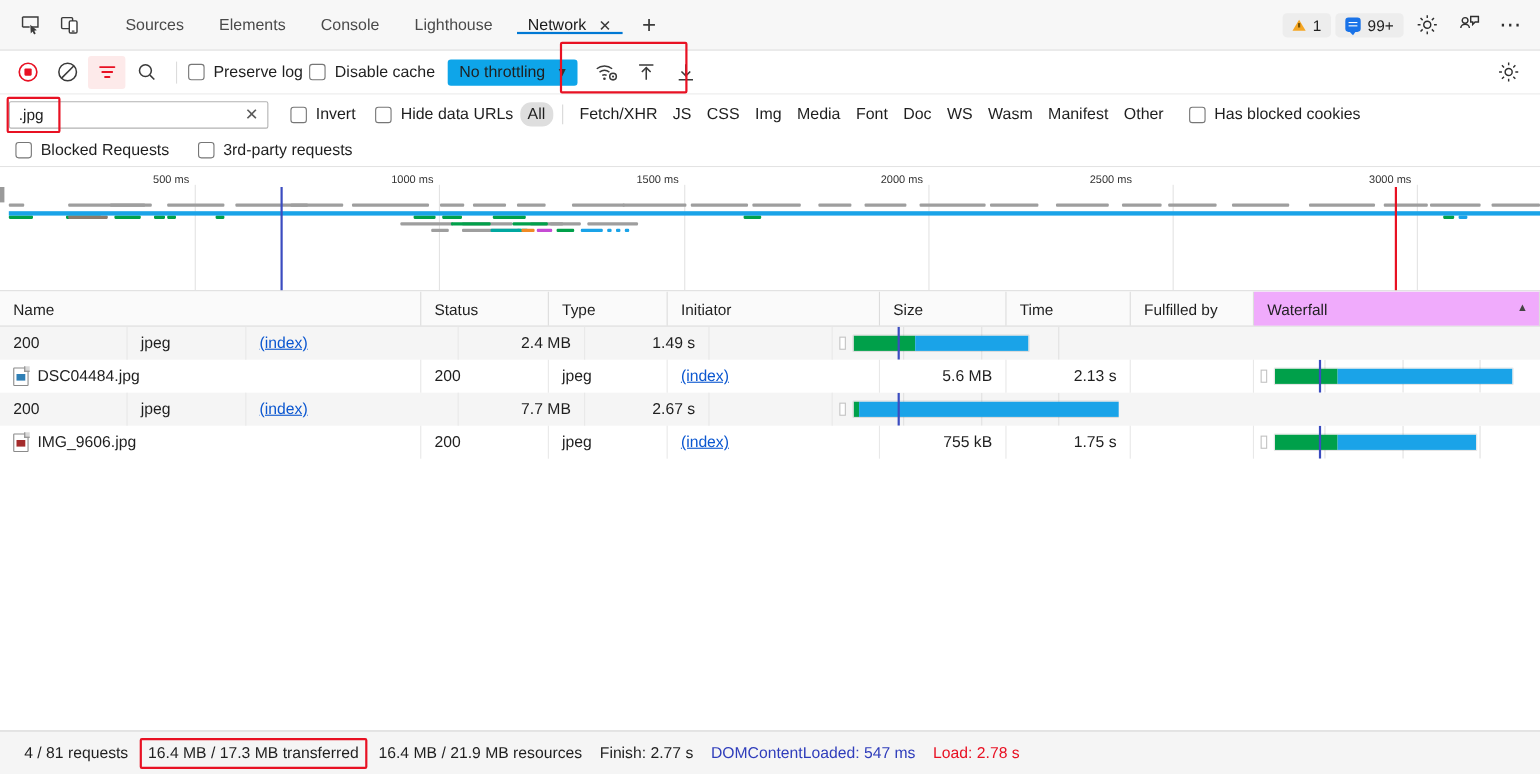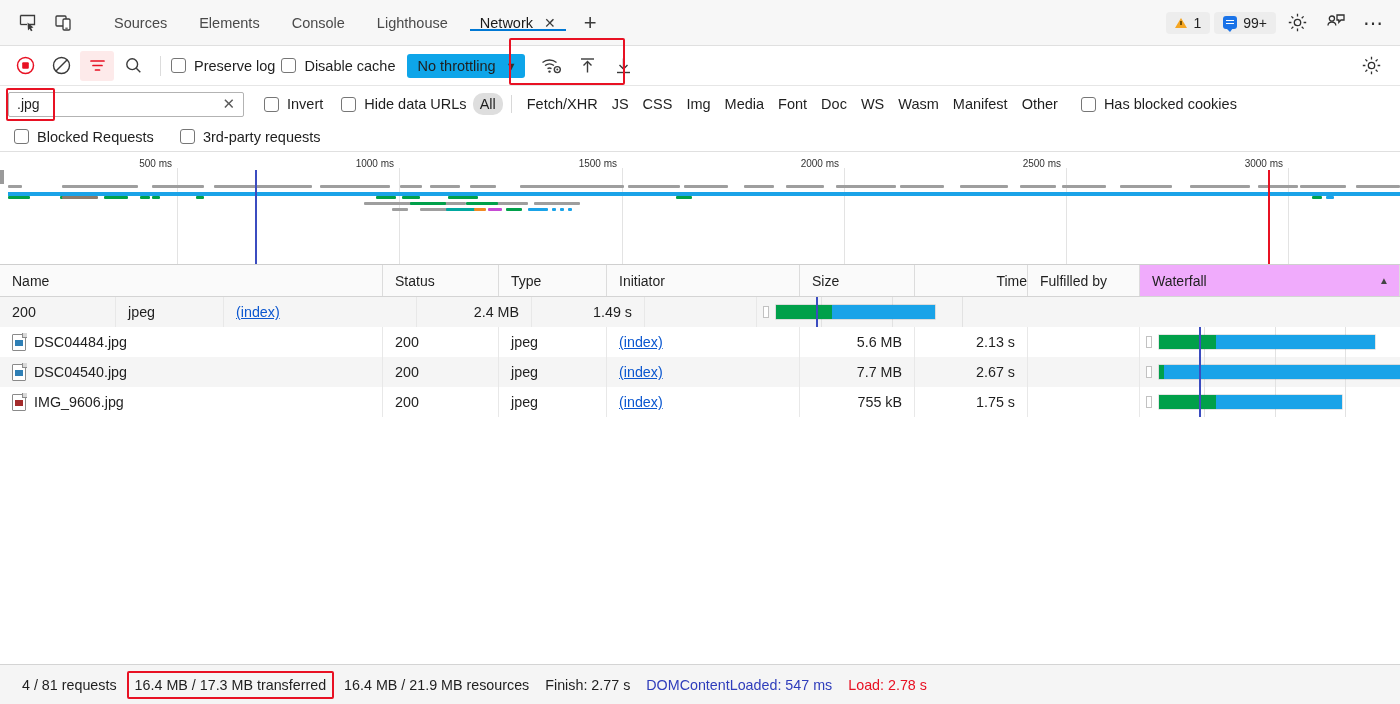--- a/index.html
+++ b/index.html
@@ -362,21 +362,21 @@
     <div class="ov-ticks" id="ov-ticks">
         <div class="ov-tickline" style="left: 177px;"></div>
         <div class="ov-ticklabel" style="left: 177px;">500 ms</div>
         <div class="ov-tickline" style="left: 399px;"></div>
         <div class="ov-ticklabel" style="left: 399px;">1000 ms</div>
         <div class="ov-tickline" style="left: 622px;"></div>
         <div class="ov-ticklabel" style="left: 622px;">1500 ms</div>
         <div class="ov-tickline" style="left: 844px;"></div>
         <div class="ov-ticklabel" style="left: 844px;">2000 ms</div>
         <div class="ov-tickline" style="left: 1066px;"></div>
-        <div class="ov-ticklabel" style="left: 1066px;">2500 ms</div>
+        <div class="ov-ticklabel" style="left: 1034px;">2500 ms</div>
         <div class="ov-tickline" style="left: 1288px;"></div>
         <div class="ov-ticklabel" style="left: 1288px;">3000 ms</div>
       </div>
     <div id="ov-bands">
         <div class="ov-band" style="left: 8px; width: 14px; top: 33px; background: rgb(158, 158, 158);"></div>
         <div class="ov-band" style="left: 62px; width: 70px; top: 33px; background: rgb(158, 158, 158);"></div>
         <div class="ov-band" style="left: 100px; width: 38px; top: 33px; background: rgb(158, 158, 158);"></div>
         <div class="ov-band" style="left: 152px; width: 52px; top: 33px; background: rgb(158, 158, 158);"></div>
         <div class="ov-band" style="left: 214px; width: 66px; top: 33px; background: rgb(158, 158, 158);"></div>
         <div class="ov-band" style="left: 264px; width: 48px; top: 33px; background: rgb(158, 158, 158);"></div>
@@ -447,21 +447,21 @@
         </div>
       <div class="th" style="width:108px;">
           <span>Type</span>
         </div>
       <div class="th" style="width:193px;">
           <span>Initiator</span>
         </div>
       <div class="th" style="width:115px;">
           <span>Size</span>
         </div>
-      <div class="th" style="width:113px;justify-content:flex-end;">
+      <div class="th" style="width:113px;">
           <span>Time</span>
         </div>
       <div class="th" style="width:112px;">
           <span>Fulfilled by</span>
         </div>
       <div class="th wf" style="flex:1 1 auto;">
         <span>Waterfall</span>
         <span class="sorttri">▲</span>
       </div>
     </div>
@@ -514,28 +514,20 @@
             </div>
             <div class="bar-stub" style="left: 6px;"></div>
             <div class="bar" style="left: 18px; width: 218px;">
               <div class="seg" style="width: 26.1905%; background: rgb(0, 160, 74);"></div>
               <div class="seg" style="width: 73.8095%; background: rgb(26, 163, 232);"></div>
             </div>
             <div class="wf-dcl" style="left: 59px;"></div>
           </div>
         </div>
         <div class="row alt">
-          <div class="cell" style="width: 383px;">
-            <span class="fileicon">
-              <span class="pg"></span>
-              <span class="fold"></span>
-              <span class="img" style="background:#2f7fb5;"></span>
-            </span>
-            <span>DSC04540.jpg</span>
-          </div>
           <div class="cell" style="width: 116px;">200</div>
           <div class="cell" style="width: 108px;">jpeg</div>
           <div class="cell" style="width: 193px;">
             <span class="link">(index)</span>
           </div>
           <div class="cell num" style="width: 115px;">7.7 MB</div>
           <div class="cell num" style="width: 113px;">2.67 s</div>
           <div class="cell" style="width: 112px;"></div>
           <div class="cell wf" style="width: 260px;">
             <div class="wf-grid">

